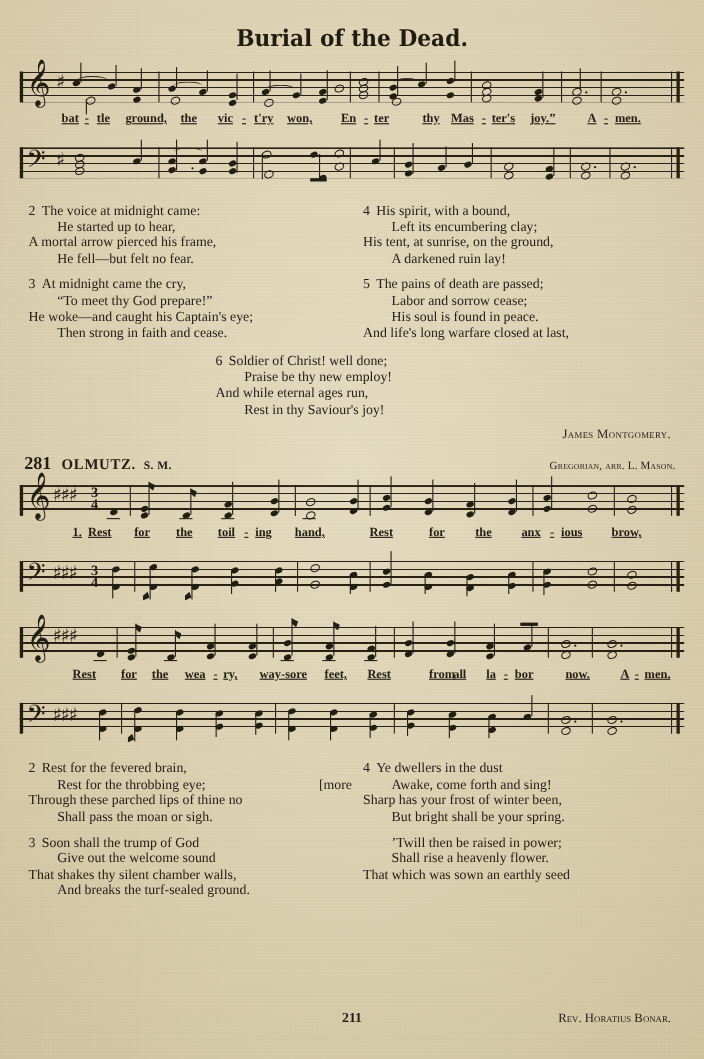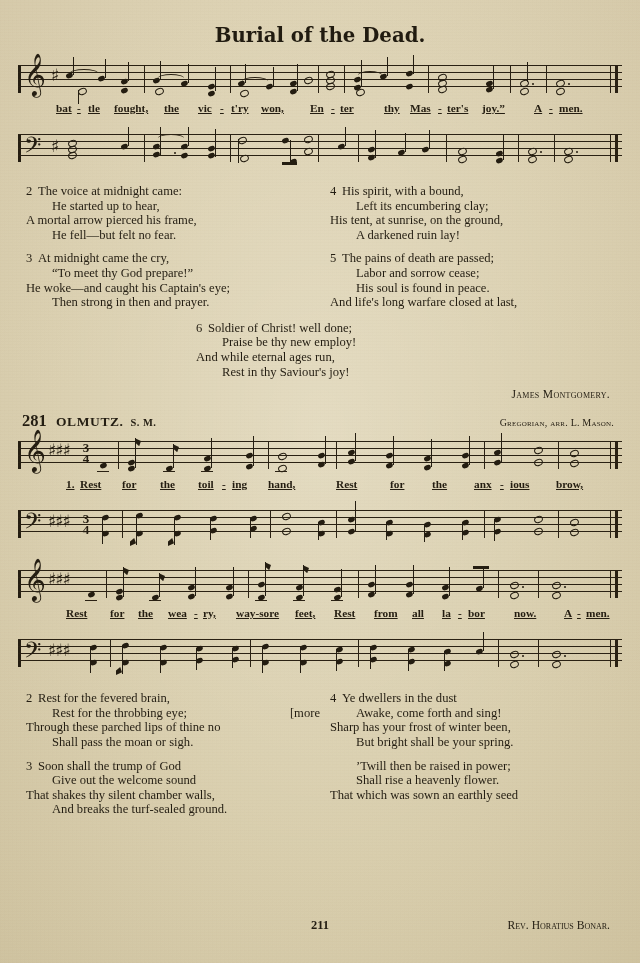--- a/index.html
+++ b/index.html
@@ -340,21 +340,21 @@
         <i style="left:0;width:1.4px;"></i>
           <i style="left:5px;width:3.4px;"></i>
       </div>
     </div>
   </div>
 
   <div class="lyric-row" id="lyr280">
       <span style="left: 38px;">bat</span>
       <span style="left: 59px;">-</span>
       <span style="left: 70px;">tle</span>
-      <span style="left: 96px;">fought,</span>
+      <span style="left: 96px;">ground,</span>
       <span style="left: 146px;">the</span>
       <span style="left: 180px;">vic</span>
       <span style="left: 202px;">-</span>
       <span style="left: 213px;">t'ry</span>
       <span style="left: 243px;">won,</span>
       <span style="left: 292px;">En</span>
       <span style="left: 313px;">-</span>
       <span style="left: 322px;">ter</span>
       <span style="left: 366px;">thy</span>
       <span style="left: 392px;">Mas</span>
@@ -443,21 +443,21 @@
         <div class="verse">
           <div class="l"><span class="num">2</span><span>The voice at midnight came:</span></div>
           <div class="l ind"><span class="num"></span><span>He started up to hear,</span></div>
           <div class="l"><span>A mortal arrow pierced his frame,</span></div>
           <div class="l ind"><span class="num"></span><span>He fell—but felt no fear.</span></div>
         </div>
         <div class="verse">
           <div class="l"><span class="num">3</span><span>At midnight came the cry,</span></div>
           <div class="l ind"><span class="num"></span><span>“To meet thy God prepare!”</span></div>
           <div class="l"><span>He woke—and caught his Captain's eye;</span></div>
-          <div class="l ind"><span class="num"></span><span>Then strong in then and prayer.</span></div>
+          <div class="l ind"><span class="num"></span><span>Then strong in faith and cease.</span></div>
         </div>
       </div>
       <div class="vcol right">
         <div class="verse">
           <div class="l"><span class="num">4</span><span>His spirit, with a bound,</span></div>
           <div class="l ind"><span class="num"></span><span>Left its encumbering clay;</span></div>
           <div class="l"><span>His tent, at sunrise, on the ground,</span></div>
           <div class="l ind"><span class="num"></span><span>A darkened ruin lay!</span></div>
         </div>
         <div class="verse">
@@ -718,21 +718,21 @@
   <div class="lyric-row" id="lyr281b">
       <span style="left: 48px;">Rest</span>
       <span style="left: 92px;">for</span>
       <span style="left: 120px;">the</span>
       <span style="left: 150px;">wea</span>
       <span style="left: 176px;">-</span>
       <span style="left: 185px;">ry,</span>
       <span style="left: 218px;">way-sore</span>
       <span style="left: 277px;">feet,</span>
       <span style="left: 316px;">Rest</span>
-      <span style="left: 356px;">from</span>
+      <span style="left: 372px;">from</span>
       <span style="left: 394px;">all</span>
       <span style="left: 424px;">la</span>
       <span style="left: 440px;">-</span>
       <span style="left: 450px;">bor</span>
       <span style="left: 496px;">now.</span>
       <span style="left: 546px;">A</span>
       <span style="left: 559px;">-</span>
       <span style="left: 568px;">men.</span>
     </div>
 

